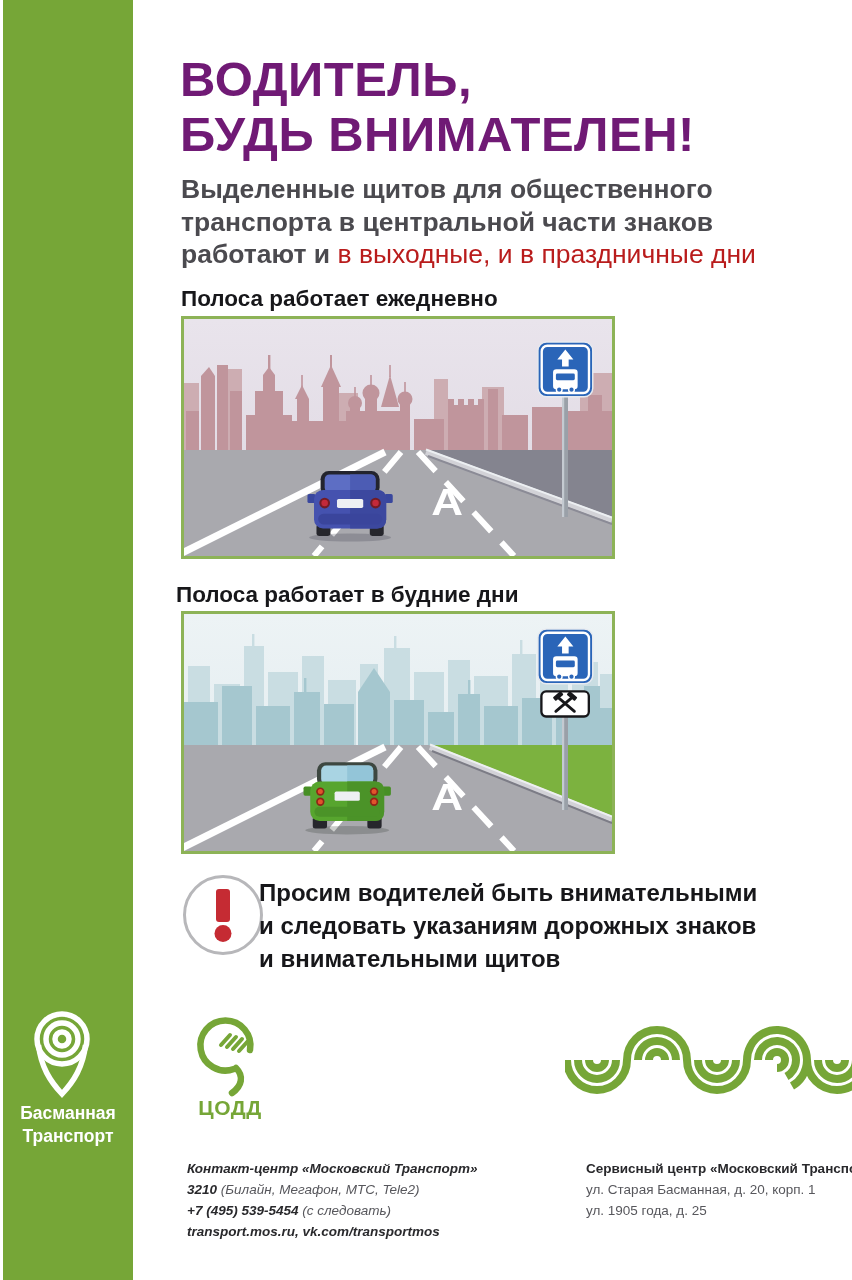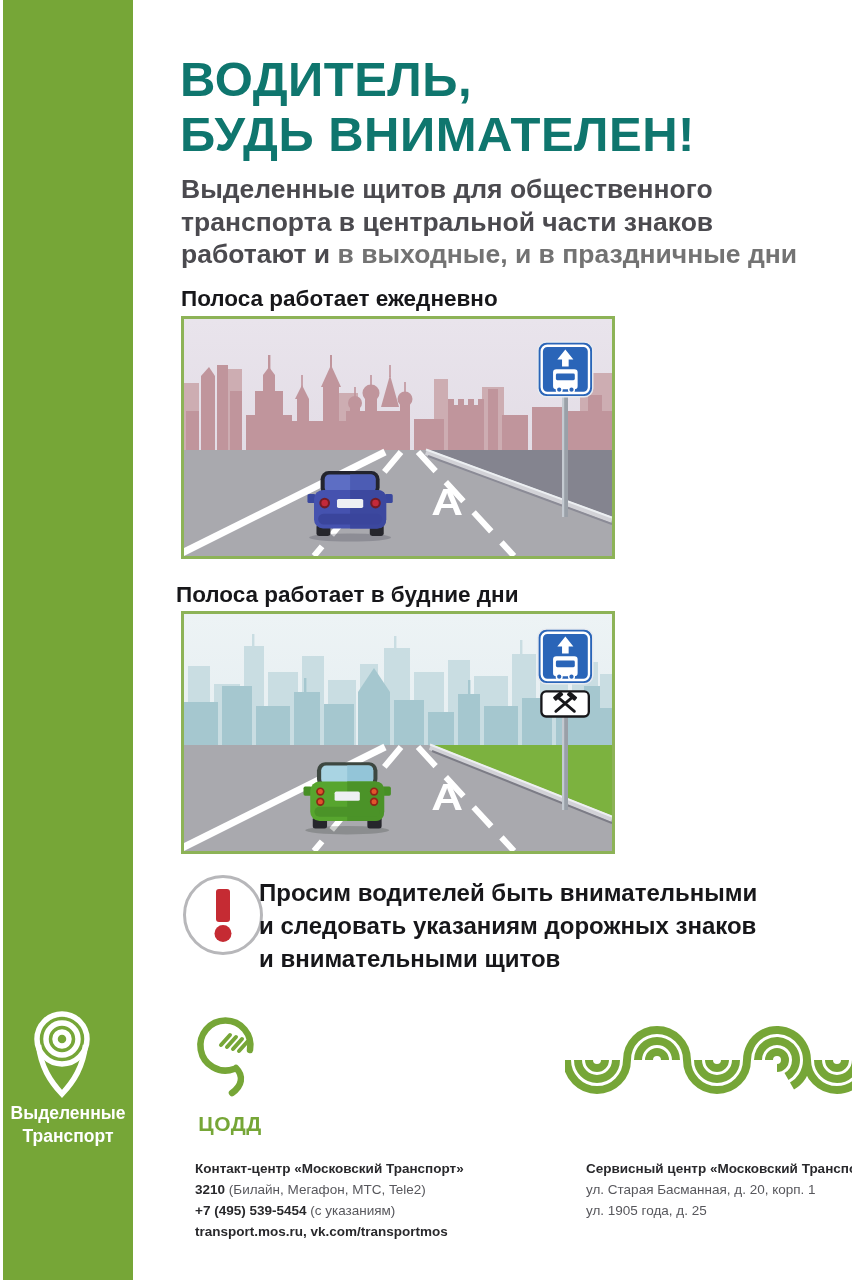--- a/index.html
+++ b/index.html
@@ -6,46 +6,46 @@
   .page{position:relative;width:852px;height:1280px;background:#ffffff;overflow:hidden;
         font-family:"Liberation Sans","DejaVu Sans",sans-serif;}
   .abs{position:absolute;}
   
   .sidebar{left:3px;top:0;width:130px;height:1280px;background:#76a637;}
   .mt-logo{left:30px;top:1006px;width:64px;height:94px;}
   .mt-text{left:3px;top:1102px;width:130px;text-align:center;color:#ffffff;
            font-size:17.5px;line-height:23px;font-weight:700;}
   
   .title{left:180px;top:52px;font-size:49px;line-height:55px;font-weight:800;
-         color:#0f766e;letter-spacing:0.5px;white-space:nowrap;}
+         color:#701a75;letter-spacing:0.5px;white-space:nowrap;}
   .intro{left:181px;top:173px;font-size:26.5px;line-height:32.5px;font-weight:600;
          color:#4b4a4f;white-space:nowrap;}
-  .intro .hl{color:#737373;font-weight:700;}
+  .intro .hl{color:#b91c1c;font-weight:400;}
   
   .sec-label{font-size:22.5px;font-weight:700;color:#17171a;white-space:nowrap;}
   .label1{left:181px;top:286px;}
   .label2{left:176px;top:582px;}
   .illu{left:181px;width:434px;height:243px;border:3px solid #8db357;box-sizing:border-box;
         background:#e7e2e9;}
   .illu1{top:316px;}
   .illu2{top:611px;}
   .illu svg{display:block;}
   
   .warn-icon{left:182px;top:874px;width:82px;height:82px;}
   .warn-text{left:259px;top:876px;font-size:24px;line-height:33px;font-weight:700;
              color:#17171a;white-space:nowrap;}
   
   .codd-logo{left:194px;top:1014px;width:68px;height:84px;}
   .codd-text{left:194px;top:1096px;width:72px;text-align:center;color:#76a637;
-             font-size:21px;font-weight:700;letter-spacing:0.5px;margin-top:16px;}
+             font-size:21px;font-weight:700;letter-spacing:0.5px;}
   .wave{left:565px;top:1014px;width:287px;height:88px;}
   .contact{font-size:13.5px;line-height:21px;color:#57575c;white-space:nowrap;}
   .contact .ct{font-weight:700;color:#29292c;}
   .contact b{font-weight:700;color:#29292c;}
-  .contact-left{left:195px;top:1158px;}
+  .contact-left{left:187px;top:1158px;font-style:italic;}
   .contact-right{left:586px;top:1158px;}
 </style>
 </head>
 <body>
 
 <svg width="0" height="0" style="position:absolute" aria-hidden="true">
   <defs>
     <linearGradient id="sky1" x1="0" y1="0" x2="0" y2="1">
       <stop offset="0" stop-color="#e9e4ec"></stop>
         <stop offset="1" stop-color="#ded7e1"></stop>
@@ -286,21 +286,21 @@
     <svg width="64" height="94" viewBox="0 0 64 92">
       <g fill="none" stroke="#ffffff" stroke-width="5.5">
         <circle cx="32" cy="32" r="7"></circle>
         <circle cx="32" cy="32" r="16"></circle>
         <circle cx="32" cy="32" r="25"></circle>
         <path d="M 8.5 38 C 11 60 20 74 32 87 C 44 74 53 60 55.5 38"></path>
       </g>
     </svg>
   </div>
   <div class="abs mt-text">
-    <div>Выделенные</div>
+    <div>Басманная</div>
     <div>Транспорт</div>
   </div>
 
   <div class="abs codd-logo">
     <svg width="68" height="84" viewBox="0 0 68 84">
       <path d="M 40 55 A 25 25 0 1 1 56 36" fill="none" stroke="#76a637" stroke-width="6.5" stroke-linecap="round"></path>
       <path d="M 42 54 C 50 62 48 72 38 79" fill="none" stroke="#76a637" stroke-width="6.5" stroke-linecap="round"></path>
       <g stroke="#76a637" stroke-width="4" stroke-linecap="round">
         <line x1="27" y1="31" x2="36" y2="21"></line>
         <line x1="33" y1="33" x2="42" y2="23"></line>
@@ -329,21 +329,21 @@
         <path d="M 242 46 A 30 30 0 0 0 302 46"></path>
         <path d="M 253 46 A 19 19 0 0 0 291 46"></path>
         <path d="M 264 46 A 8 8 0 0 0 280 46"></path>
       </g>
     </svg>
   </div>
 
   <div class="abs contact contact-left">
     <div class="ct">Контакт-центр «Московский Транспорт»</div>
     <div><b>3210</b><span> (Билайн, Мегафон, МТС, Tele2)</span></div>
-    <div><b>+7 (495) 539-5454</b><span> (с указаниям)</span></div>
+    <div><b>+7 (495) 539-5454</b><span> (с следовать)</span></div>
     <div class="ct">transport.mos.ru, vk.com/transportmos</div>
   </div>
 
   <div class="abs contact contact-right">
     <div class="ct">Сервисный центр «Московский Транспорт»</div>
     <div>ул. Старая Басманная, д. 20, корп. 1</div>
     <div>ул. 1905 года, д. 25</div>
   </div>
 
 </div>

